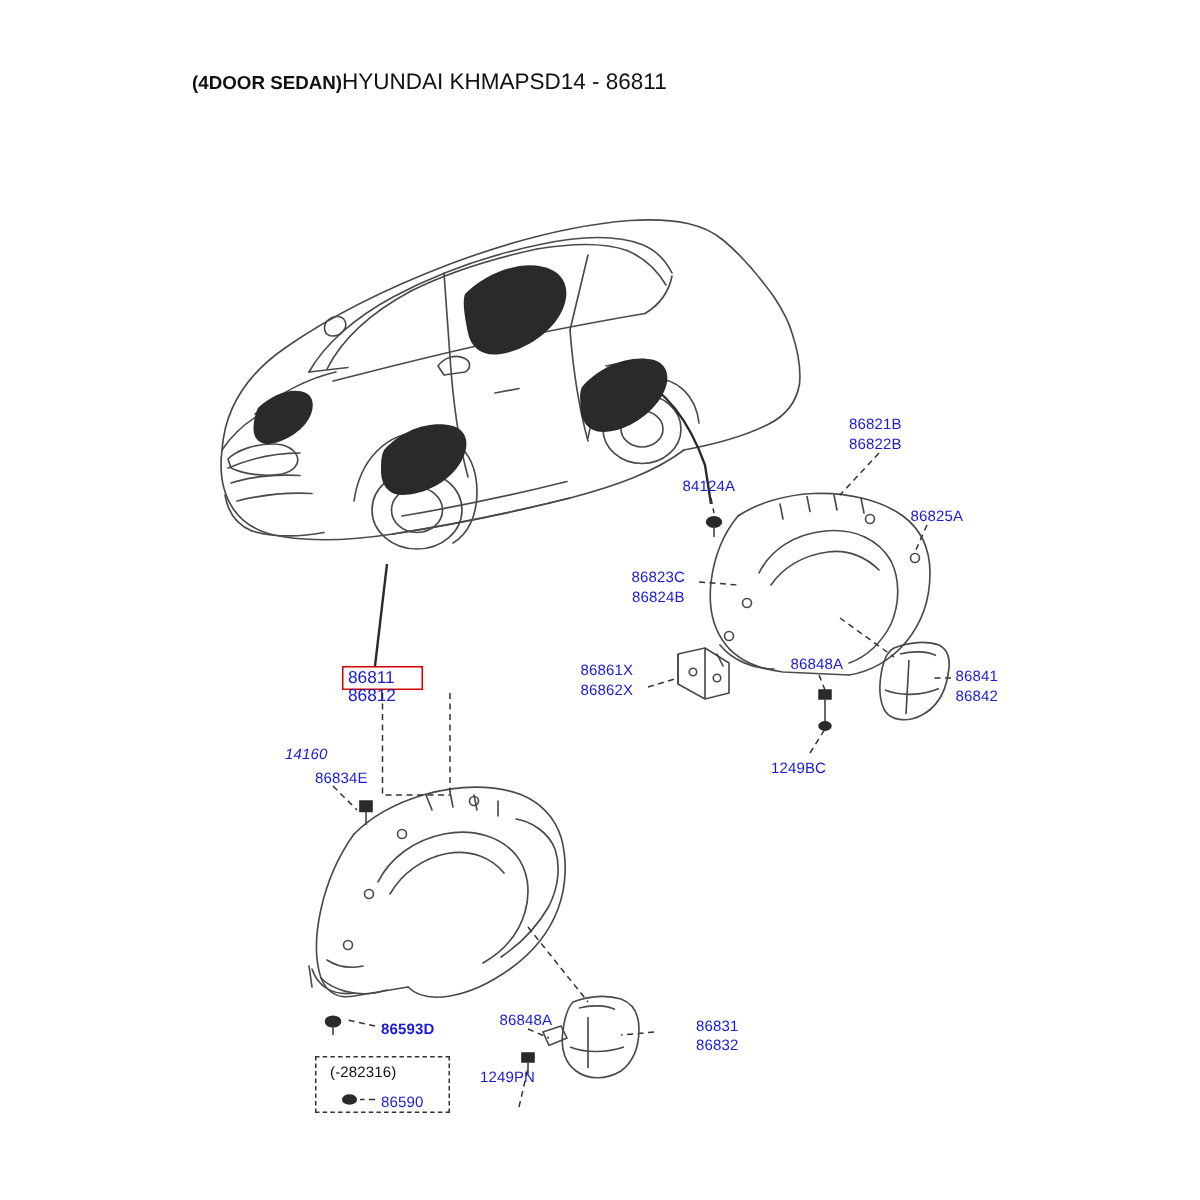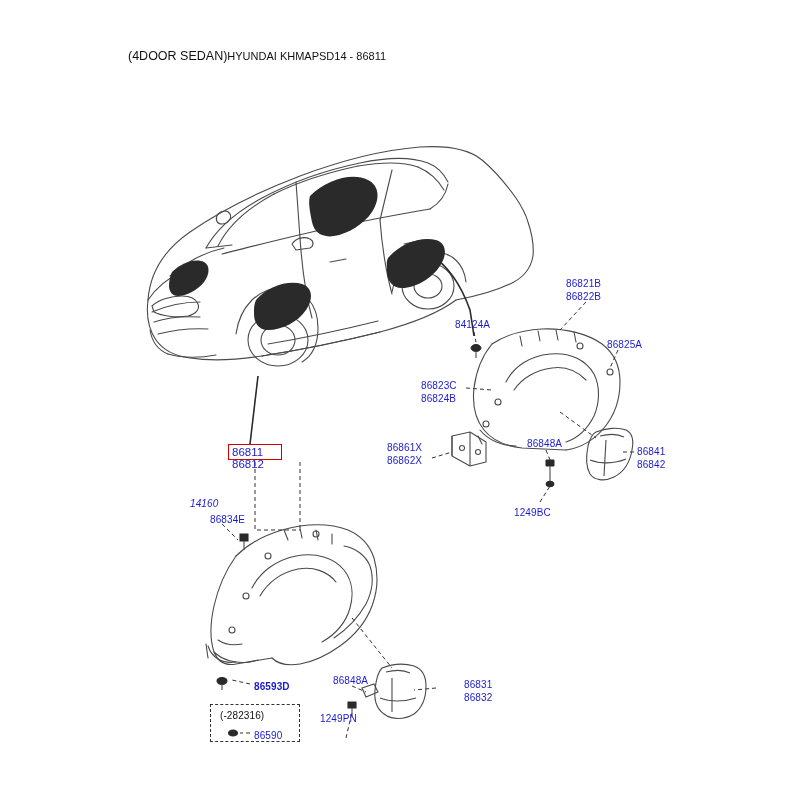--- a/index.html
+++ b/index.html
@@ -28,23 +28,24 @@
   }
   .title-wrap {
     position: absolute;
     left: 128px;
     top: 46px;
     white-space: nowrap;
     color: #111111;
   }
   .title-sub {
     font-size: 12.5px;
+    font-weight: bold;
   }
   .title-main {
-    font-size: 11px;
+    font-size: 15px;
   }
   .highlight-box {
     position: absolute;
     left: 228px;
     top: 444px;
     width: 54px;
     height: 16px;
     border: 1.4px solid #d00000;
     background: #ffffff;
     box-sizing: border-box;
@@ -332,21 +333,21 @@
   <div class="lbl dark" style="left:220px; top:709px;">(-282316)</div>
   <div class="lbl" style="left:254px; top:729px;">86590</div>
   <div class="lbl" style="left:333px; top:674px;">86848A</div>
   <div class="lbl" style="left:320px; top:712px;">1249PN</div>
   <div class="lbl" style="left:440px; top:678px;margin-left:24px;">86831
 86832</div>
   <div class="lbl" style="left:455px; top:318px;">84124A</div>
   <div class="lbl" style="left:566px; top:277px;">86821B
 86822B</div>
   <div class="lbl" style="left:607px; top:338px;">86825A</div>
-  <div class="lbl" style="left:421px; top:379px;">86823C
+  <div class="lbl" style="left:421px; top:379px;text-align:center;">86823C
 86824B</div>
   <div class="lbl" style="left:387px; top:441px;">86861X
 86862X</div>
   <div class="lbl" style="left:527px; top:437px;">86848A</div>
   <div class="lbl" style="left:514px; top:506px;">1249BC</div>
   <div class="lbl" style="left:637px; top:445px;">86841
 86842</div>
 
 </div>
 

